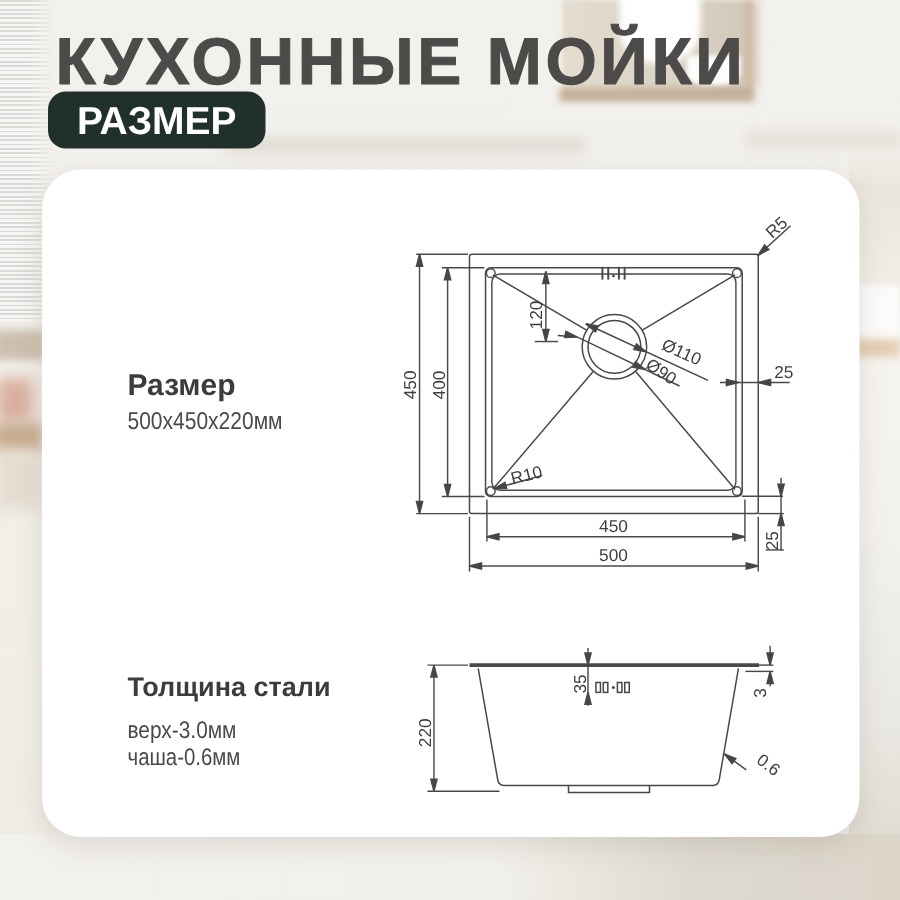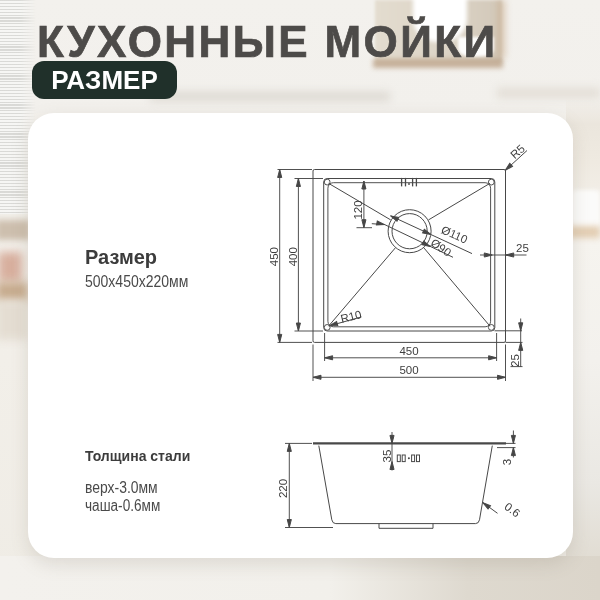--- a/index.html
+++ b/index.html
@@ -49,21 +49,21 @@
 <div class="abs" style="left:37px;top:20px;font-size:44px;font-weight:bold;color:#4d4b49;line-height:1;letter-spacing:2.4px;-webkit-text-stroke:0.7px #4d4b49;">КУХОННЫЕ МОЙКИ</div>
 
 <div class="abs" style="left:32px;top:61px;width:145px;height:38px;background:#20302a;border-radius:12px;display:flex;align-items:center;justify-content:center;">
   <span style="color:#fff;font-size:26px;font-weight:bold;line-height:1;">РАЗМЕР</span>
 </div>
 
 <div class="abs" style="left:85px;top:246.7px;font-size:20px;font-weight:bold;color:#3c3c3c;line-height:1;">Размер</div>
 
 <div class="abs" style="left:85px;top:273px;font-size:16.3px;color:#4a4a4a;line-height:1;transform:scale(0.86,1);transform-origin:left top;">500х450х220мм</div>
 
-<div class="abs" style="left:85px;top:449px;font-size:14px;font-weight:bold;color:#3c3c3c;line-height:1;">Толщина стали</div>
+<div class="abs" style="left:85px;top:449px;font-size:18px;font-weight:bold;color:#3c3c3c;line-height:1;">Толщина стали</div>
 
 <div class="abs" style="left:85px;top:480.3px;font-size:16px;color:#4a4a4a;line-height:1;transform:scale(0.87,1);transform-origin:left top;">верх-3.0мм</div>
 
 <div class="abs" style="left:85px;top:498.2px;font-size:16px;color:#4a4a4a;line-height:1;transform:scale(0.85,1);transform-origin:left top;">чаша-0.6мм</div>
 
 <svg class="abs" style="left:0;top:0;" width="600" height="600" viewBox="0 0 600 600">
 <defs>
 
   <g id="ah">
         <polygon points="0,0 -8,2.05 -8,-2.05" fill="#454545"></polygon>

